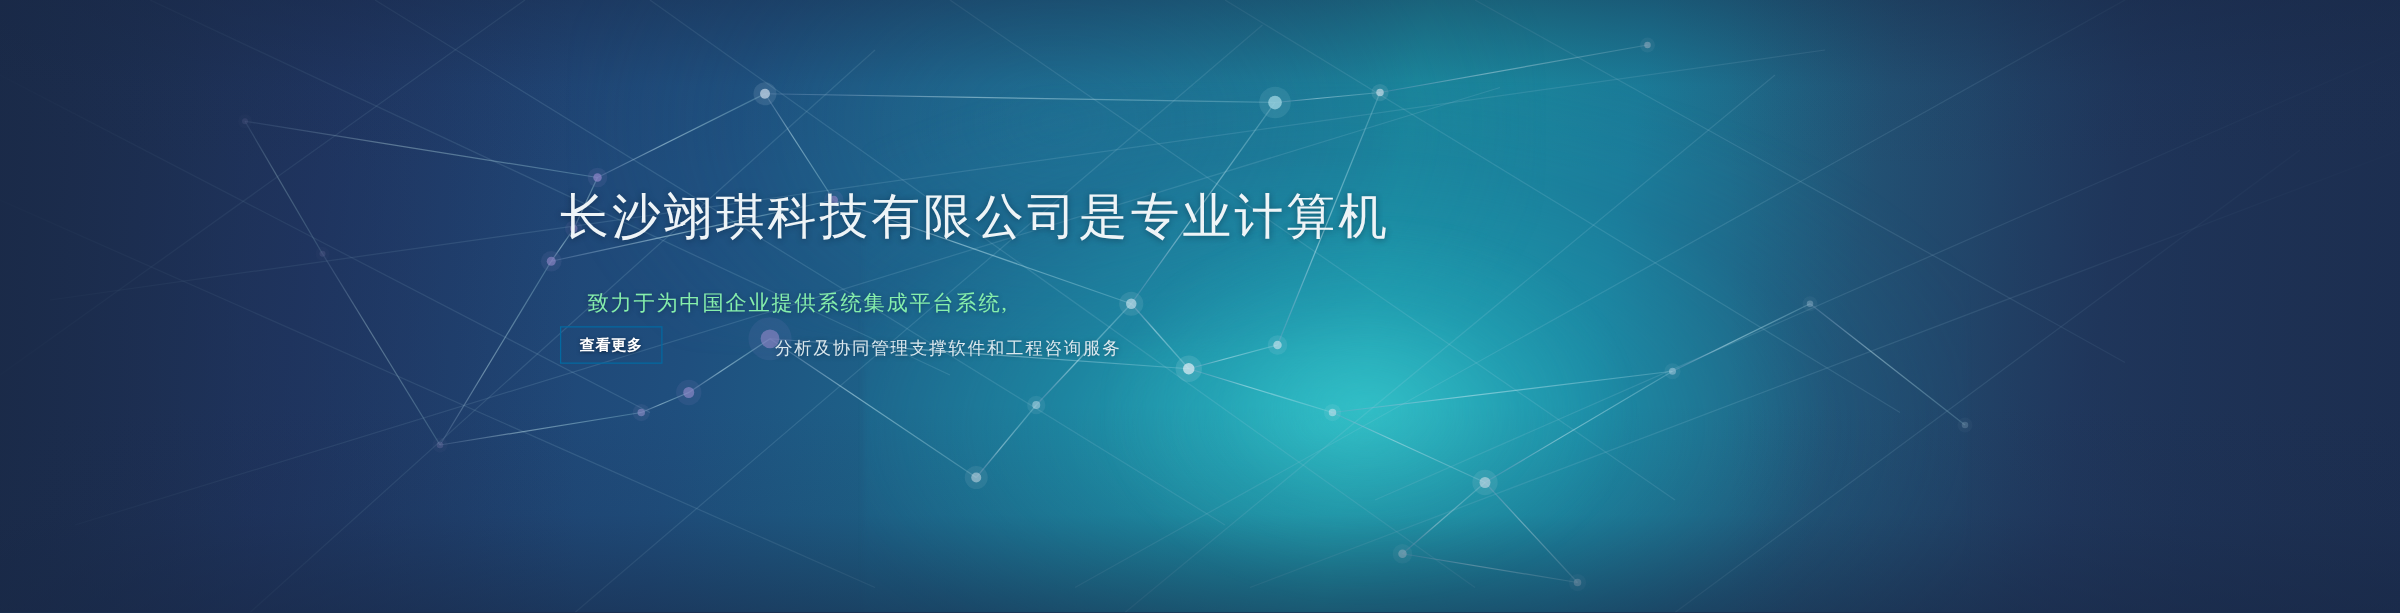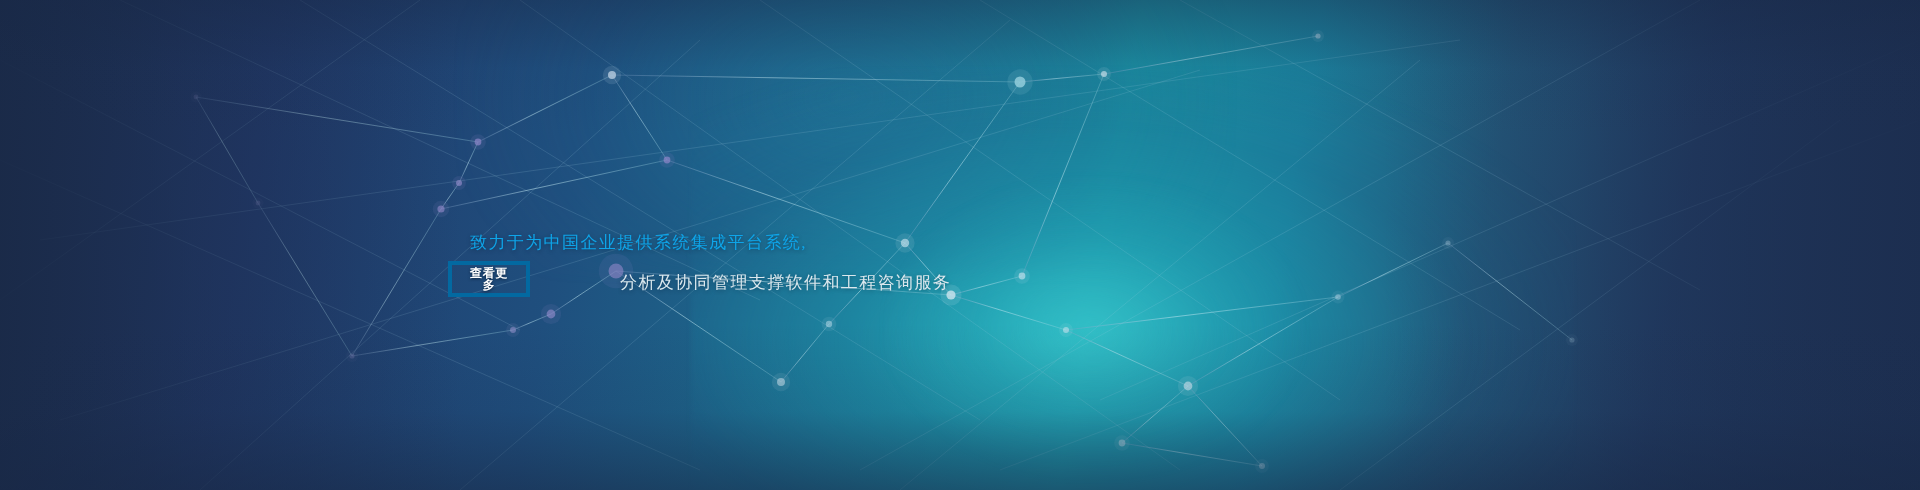--- a/index.html
+++ b/index.html
@@ -140,46 +140,46 @@
   .headline .hl-line { display: block; }
 
   .subtitle-1 {
     position: absolute;
     left: 470px;
     top: 214px;
     font-family: "Liberation Serif", serif;
     font-size: 17px;
     line-height: 24px;
     letter-spacing: 1.4px;
-    color: #0ea5e9;
+    color: #86efac;
     text-shadow: 0 1px 4px rgba(8,24,44,0.42);
     white-space: nowrap;
   }
 
   .subtitle-2 {
     position: absolute;
     left: 620px;
     top: 254px;
     font-family: "Liberation Serif", serif;
-    font-size: 17px;
+    font-size: 14px;
     line-height: 24px;
     letter-spacing: 1.4px;
     color: #dbe8ee;
     text-shadow: 0 1px 4px rgba(8,24,44,0.42);
     white-space: nowrap;
   }
 
   .cta-button {
     position: absolute;
     left: 448px;
     top: 261px;
     width: 82px;
     height: 28px;
     box-sizing: border-box;
-    border: 4px solid #0369a1;
+    border: 1px solid #0369a1;
     background: transparent;
     color: #ffffff;
     font-family: "Liberation Sans", sans-serif;
     font-size: 12px;
     letter-spacing: 0.6px;
     font-weight: 700;
     display: flex;
     align-items: center;
     justify-content: center;
     cursor: pointer;
@@ -318,20 +318,21 @@
     </svg>
 
   <div class="bg-vignette-left"></div>
   <div class="bg-vignette-right"></div>
   <div class="bg-vignette-bottom"></div>
   <div class="bg-vignette-topfade"></div>
 
   <div class="content">
 
     <h1 class="headline">
+      <span class="hl-line">长沙翊琪科技有限公司是专业计算机</span>
     </h1>
 
     <p class="subtitle-1">致力于为中国企业提供系统集成平台系统,</p>
 
     <p class="subtitle-2">分析及协同管理支撑软件和工程咨询服务</p>
 
     <button class="cta-button">查看更多</button>
 
   </div>
 </div>

